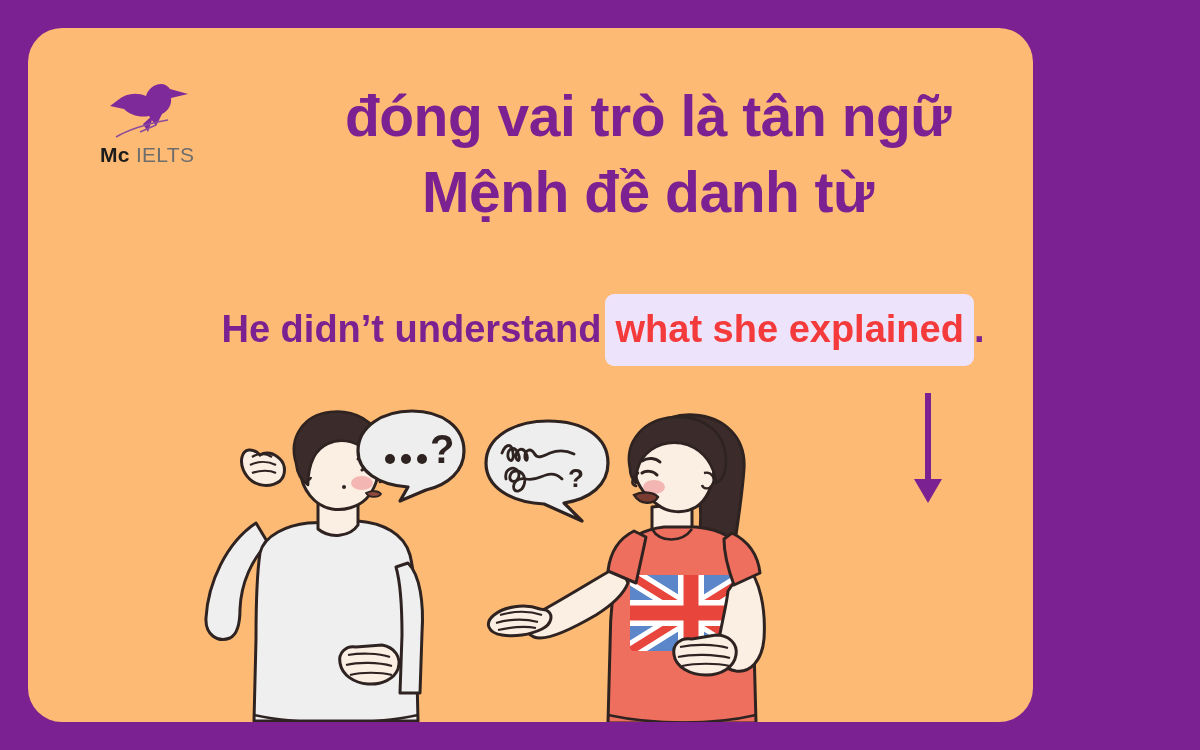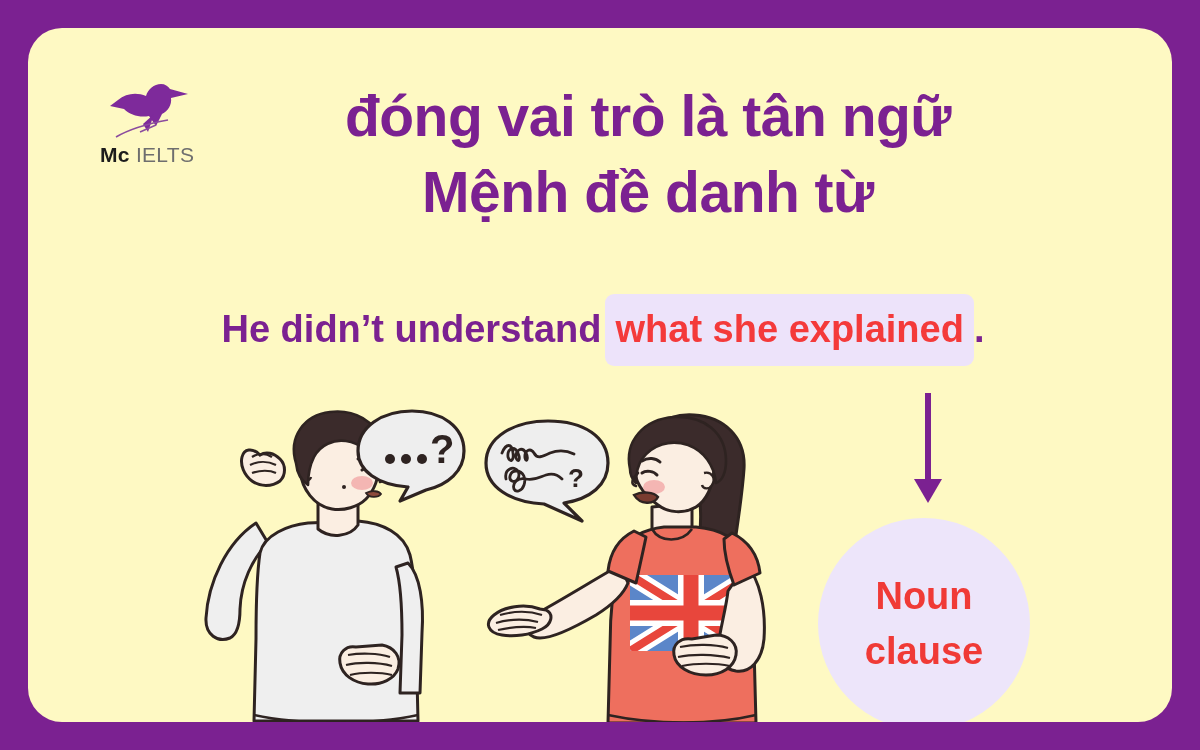--- a/index.html
+++ b/index.html
@@ -19,25 +19,26 @@
     width: 1200px;
     height: 750px;
     background: #7B2191;
     box-sizing: border-box;
   }
 
   #panel {
     position: absolute;
     left: 28px;
     top: 28px;
-    width: 1144px;
+    width: 987px;
     height: 694px;
-    background: #fef9c3;
+    background: #fdba74;
     border-radius: 34px;
     overflow: hidden;
+    padding-left: 18px;
   }
 
   
   #logo {
     position: absolute;
     left: 70px;
     top: 52px;
     width: 110px;
     height: 95px;
   }
@@ -169,24 +170,20 @@
 
     <div id="sentence">
       <span class="plain">He didn’t understand</span><span class="highlight">what she explained</span><span class="period">.</span>
     </div>
 
     <svg id="arrow" viewBox="0 0 40 116">
       <line x1="20" y1="2" x2="20" y2="92" stroke="#7B2191" stroke-width="6"></line>
       <polygon points="20,112 6,88 34,88" fill="#7B2191"></polygon>
     </svg>
 
-    <div id="noun-circle">
-      <span>Noun</span>
-      <span>clause</span>
-    </div>
 
     <svg id="illustration" viewBox="0 0 620 330">
 
       <g>
 
         <path d="M88 120 C58 140, 40 180, 38 215 C37 232, 50 240, 62 235 C70 231, 72 218, 72 206
                  C73 180, 84 156, 100 140 Z" fill="#EFEFEF" stroke="#2E2321" stroke-width="3" stroke-linejoin="round"></path>
 
         <path d="M92 150 C96 132, 120 122, 140 120 L190 118 C214 120, 236 130, 242 152
                  C247 172, 248 200, 248 232 L250 318 L86 318 L88 236 C88 200, 89 170, 92 150 Z" fill="#EFEFEF" stroke="#2E2321" stroke-width="3" stroke-linejoin="round"></path>

